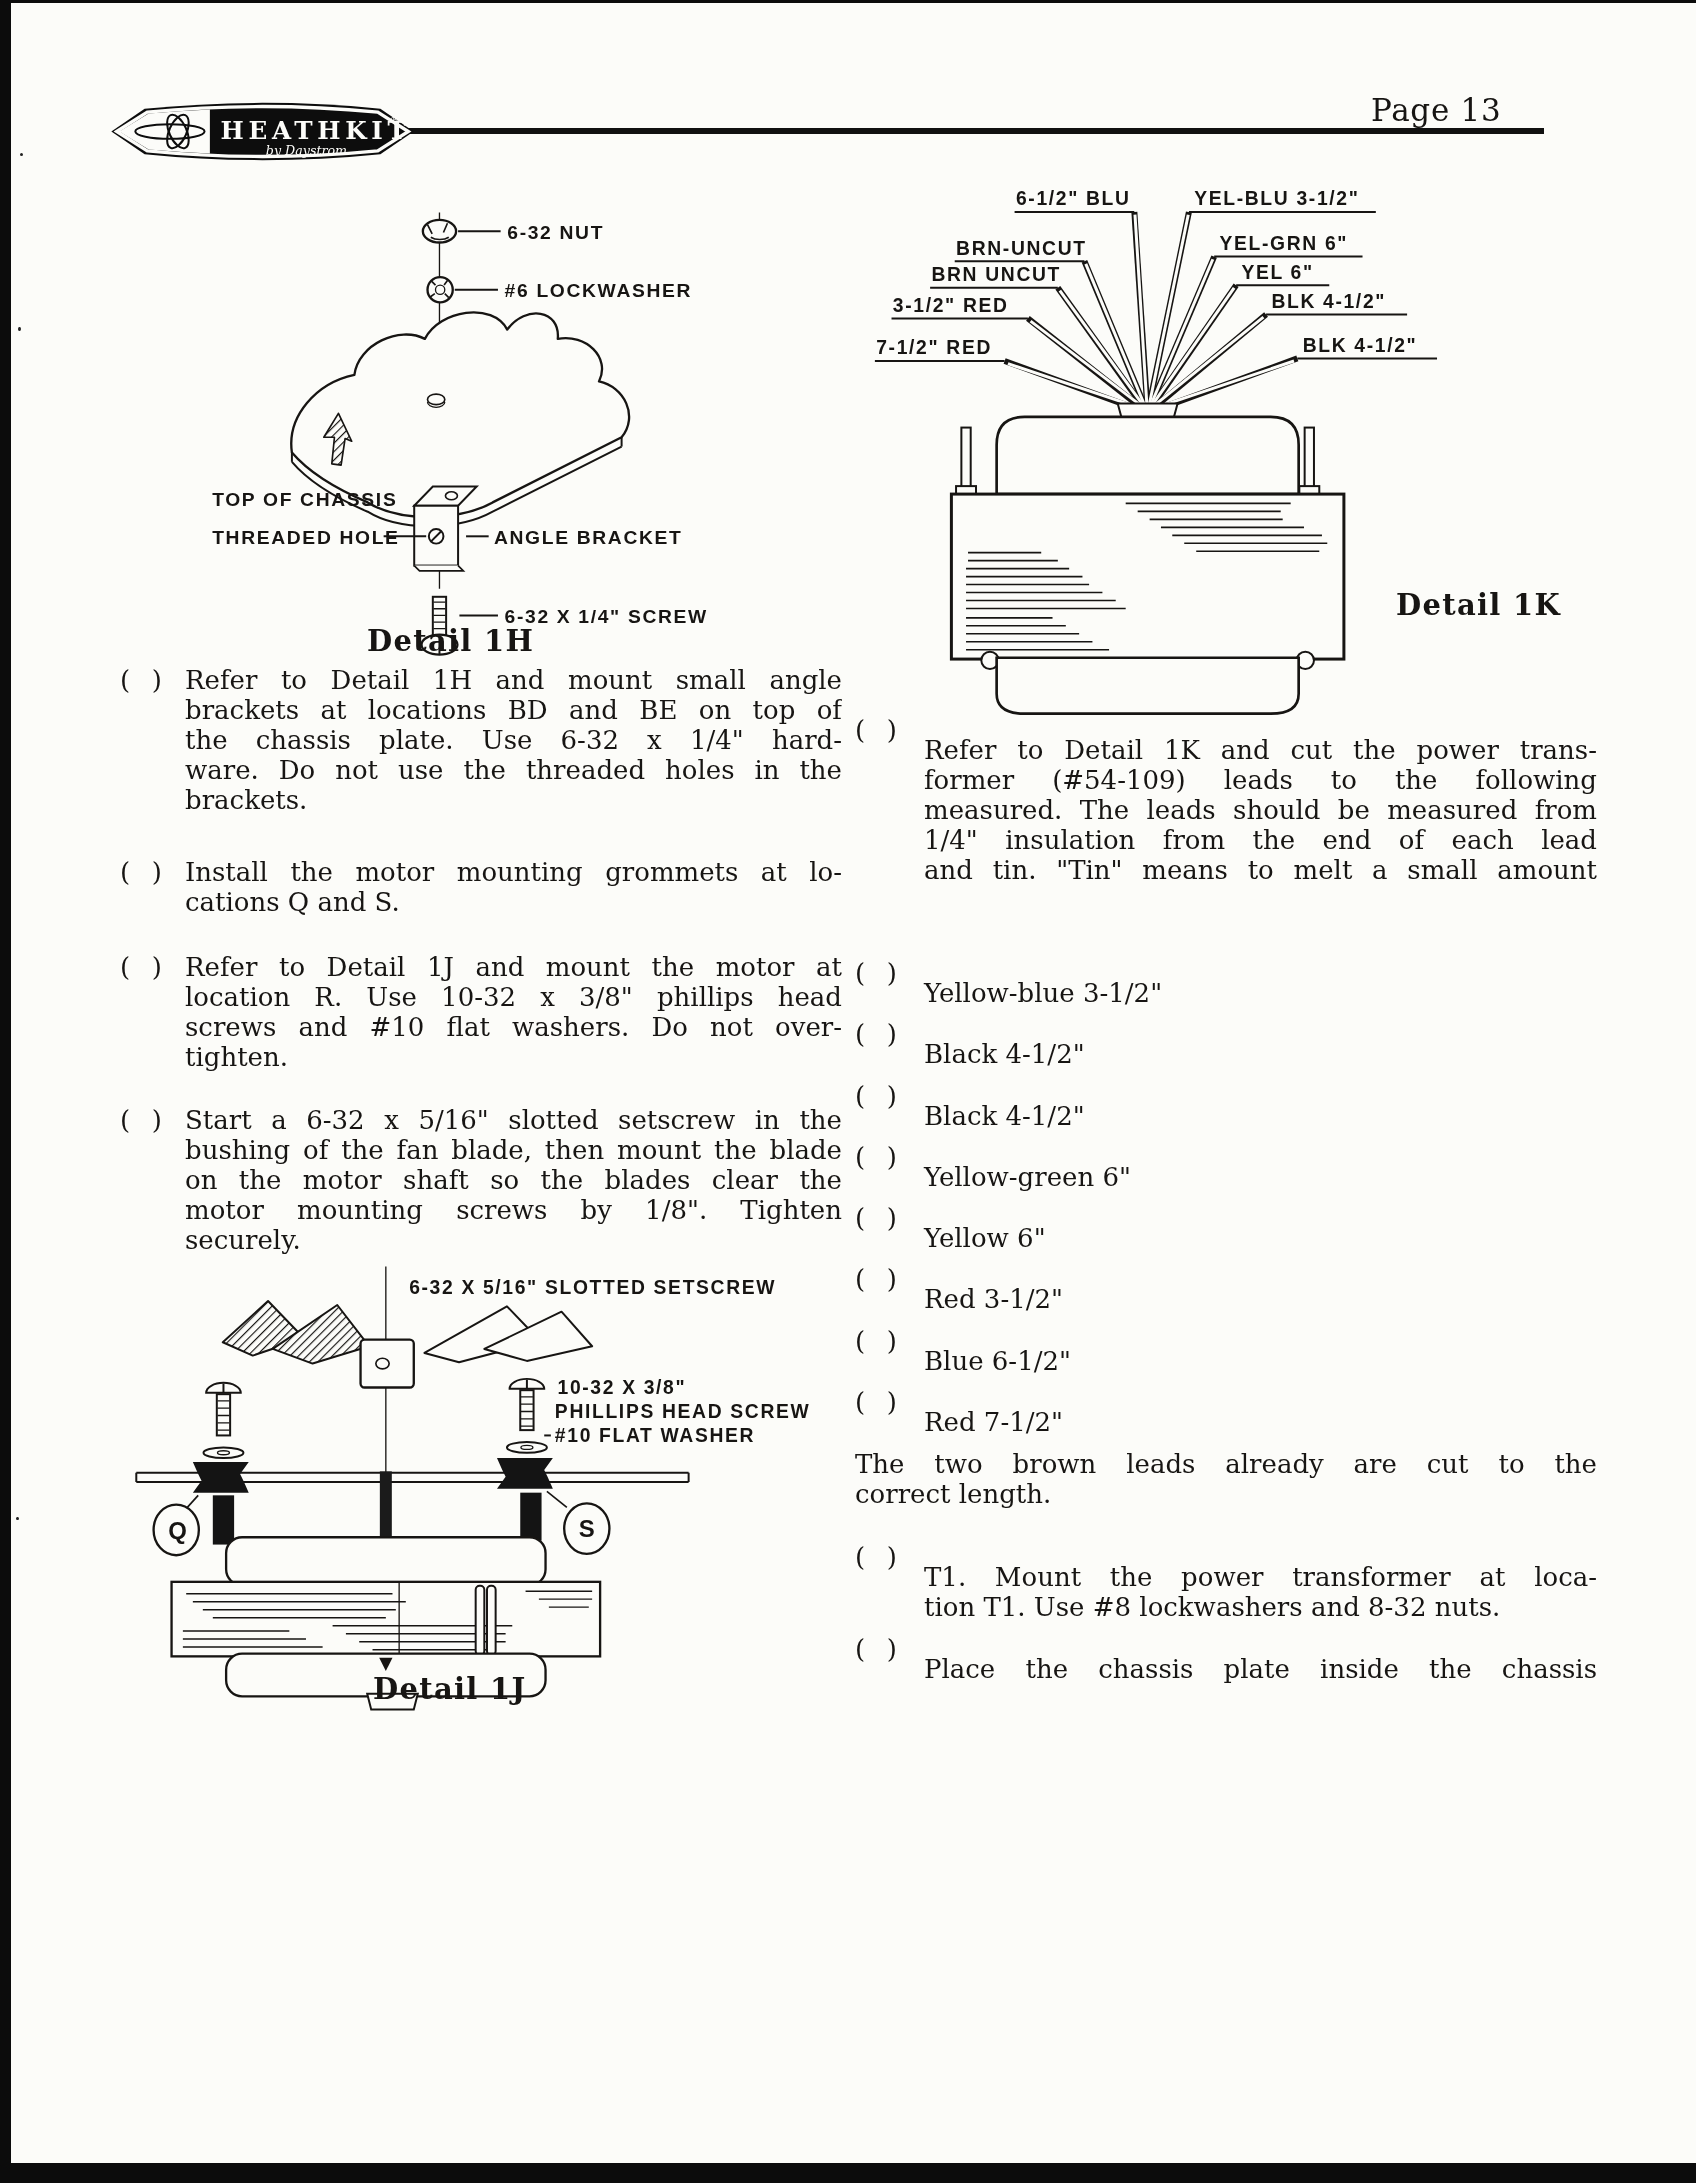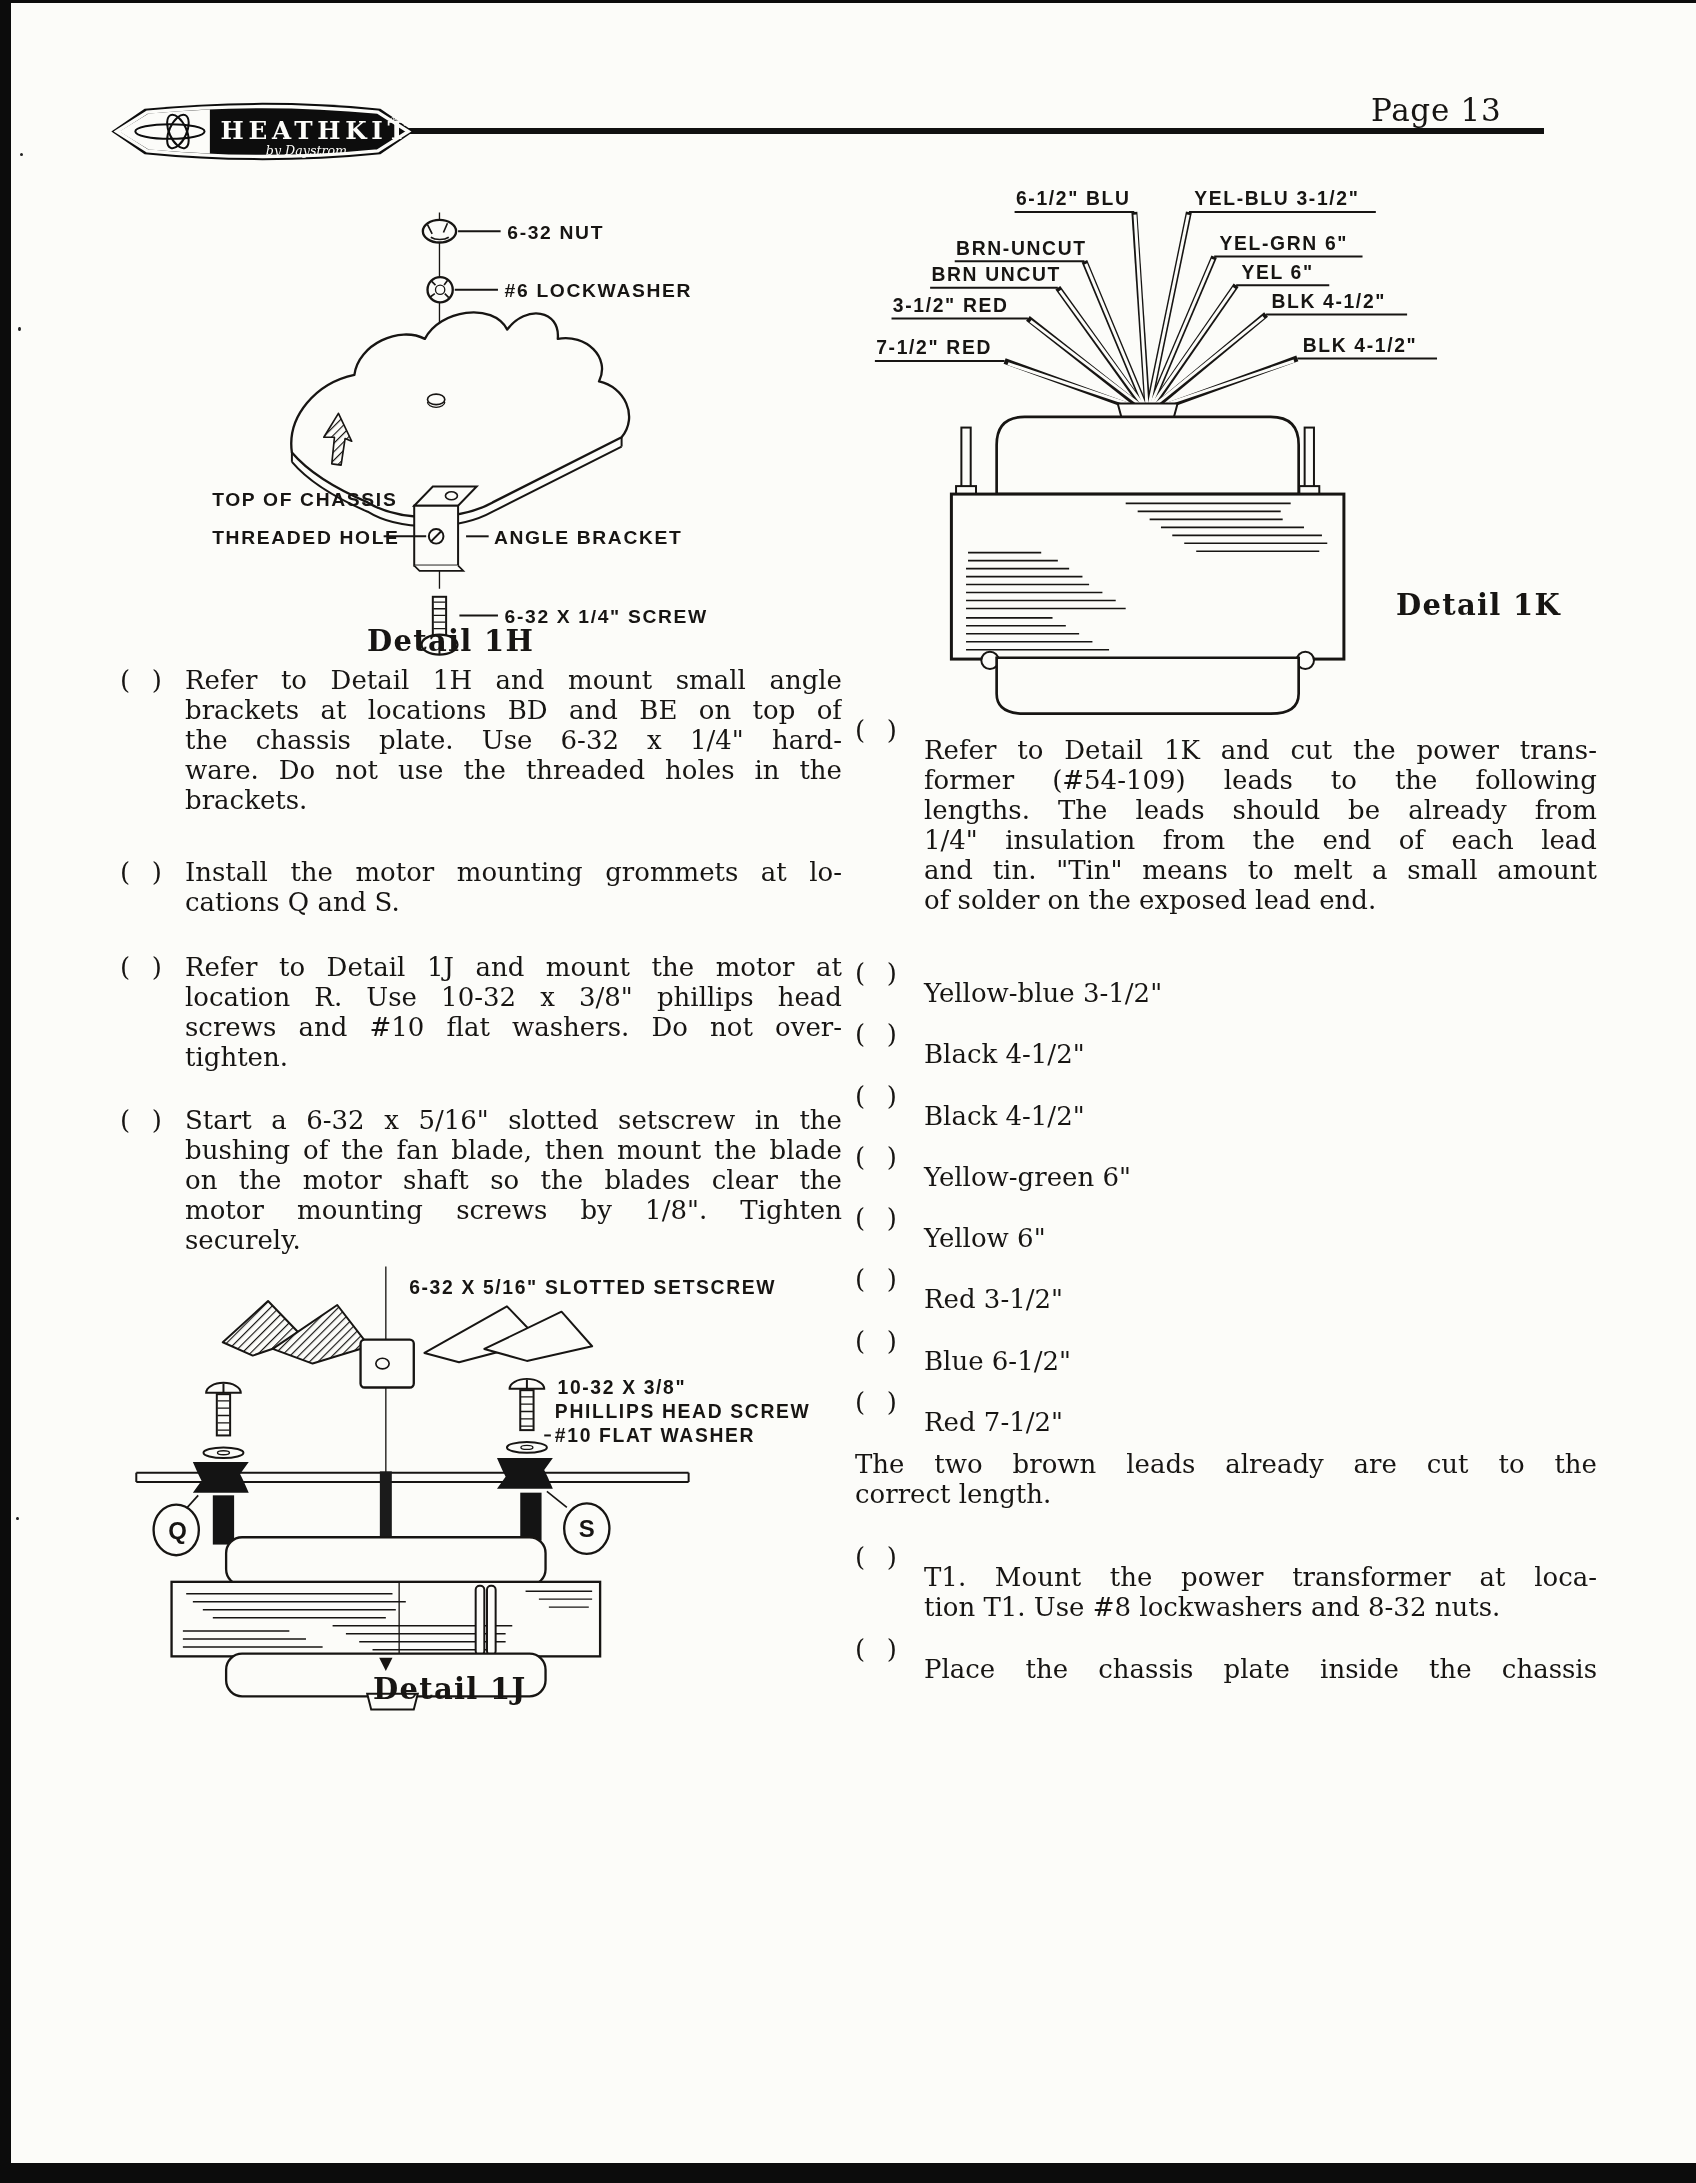--- a/index.html
+++ b/index.html
@@ -319,24 +319,23 @@
       <path d="M258,718 L258,772 Q258,802 300,802 L670,802 Q712,802 712,772 L712,718 Z" fill="#fcfcf9" stroke="#171513" stroke-width="4"></path>
     </g>
   </svg>
   <div class="caption" style="left:1396px;top:588px;">Detail 1K</div>
 
   <div class="step rcol" style="left:855px;top:715px;width:745px;">
     <span class="cb">( )</span>
     <div class="lines">
       <div class="jl">Refer to Detail 1K and cut the power trans-</div>
       <div class="jl">former (#54-109) leads to the following</div>
-      <div class="jl">lengths. The leads should be already from</div>
+      <div class="jl">measured. The leads should be measured from</div>
       <div class="jl">1/4" insulation from the end of each lead</div>
       <div class="jl">and tin. "Tin" means to melt a small amount</div>
-      <div class="jl last">of solder on the exposed lead end.</div>
     </div>
   </div>
 
   <div class="step rcol" style="left:855px;top:958px;width:745px;">
     <span class="cb">( )</span>
     <div class="lines">
         <div>Yellow-blue 3-1/2"</div>
       </div>
   </div>
   <div class="step rcol" style="left:855px;top:1019px;width:745px;">

